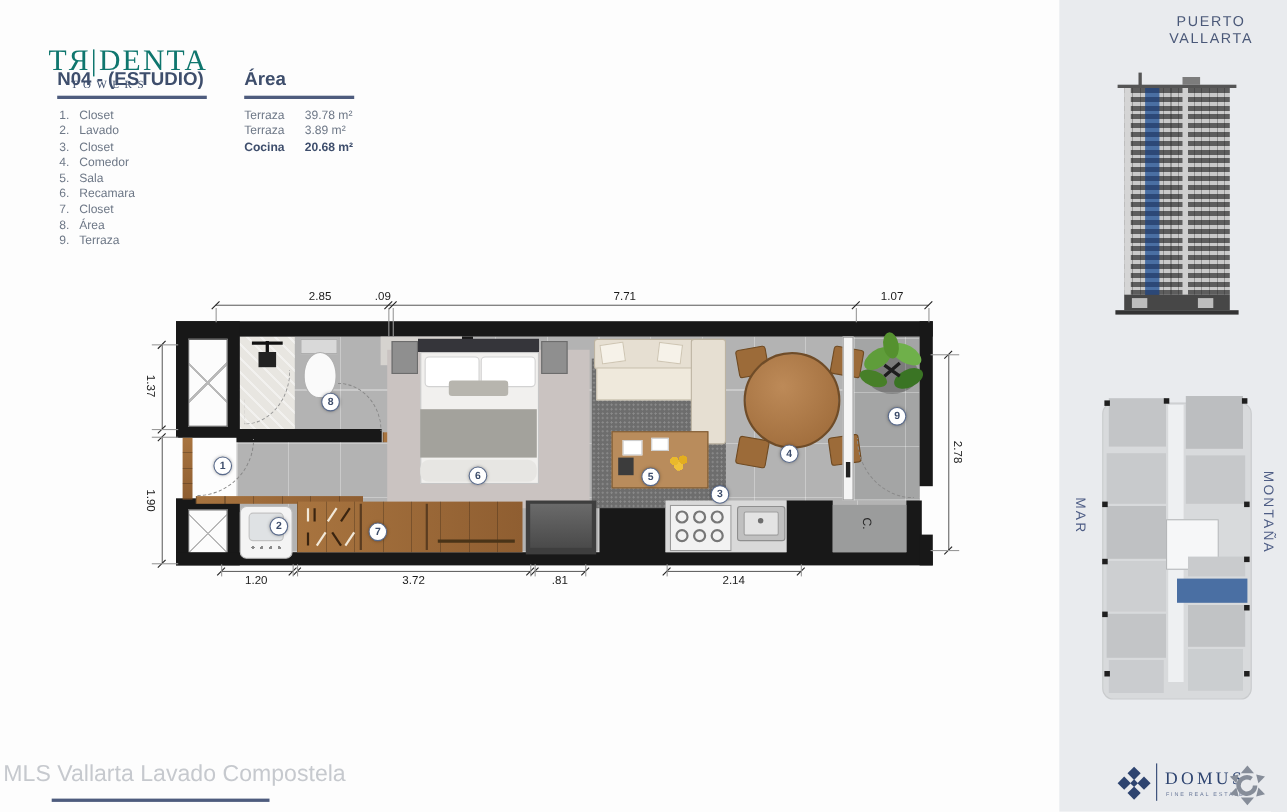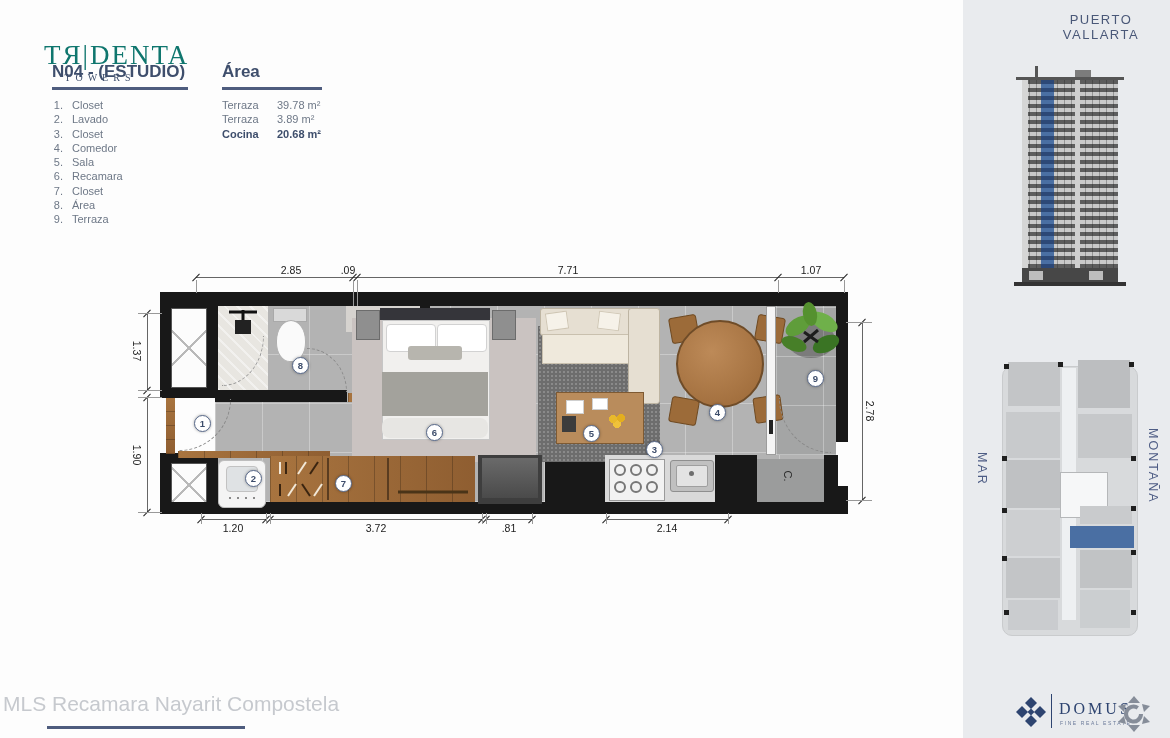--- a/index.html
+++ b/index.html
@@ -318,21 +318,21 @@
   <div class="dimlab" style="left:117px;top:345px;transform:rotate(90deg);">1.37</div>
   <div class="dimlab" style="left:117px;top:449px;transform:rotate(90deg);">1.90</div>
 
   <div class="dimline" style="left:862px;top:322px;width:1px;height:178px;"></div>
   <div class="tick" style="left:857px;top:322px;"></div>
   <div class="tick" style="left:857px;top:500px;"></div>
   <div class="ext" style="left:846px;top:322px;width:26px;height:1px;"></div>
   <div class="ext" style="left:846px;top:500px;width:26px;height:1px;"></div>
   <div class="dimlab" style="left:850px;top:405px;transform:rotate(90deg);">2.78</div>
 
-  <div class="wm-back" style="left:3px;top:692px;">MLS Recamara Nayarit Compostela</div>
+  <div class="wm-back" style="left:3px;top:692px;">MLS Vallarta Lavado Compostela</div>
   <div class="abs" style="left:47px;top:726px;width:198px;height:3px;background:#4e5c7e;"></div>
 
   <div class="sidebar">
 
     <div class="loc" style="left:78px;top:12px;width:120px;text-align:center;">PUERTO VALLARTA</div>
 
     <div class="abs" style="left:72px;top:66px;width:3px;height:12px;background:#555;"></div>
     <div class="abs" style="left:112px;top:70px;width:16px;height:7px;background:#7c7c7c;"></div>
     <div class="abs" style="left:53px;top:77px;width:108px;height:3px;background:#555;"></div>
     <div class="tower-body" style="left:59px;top:80px;width:96px;height:188px;"></div>

